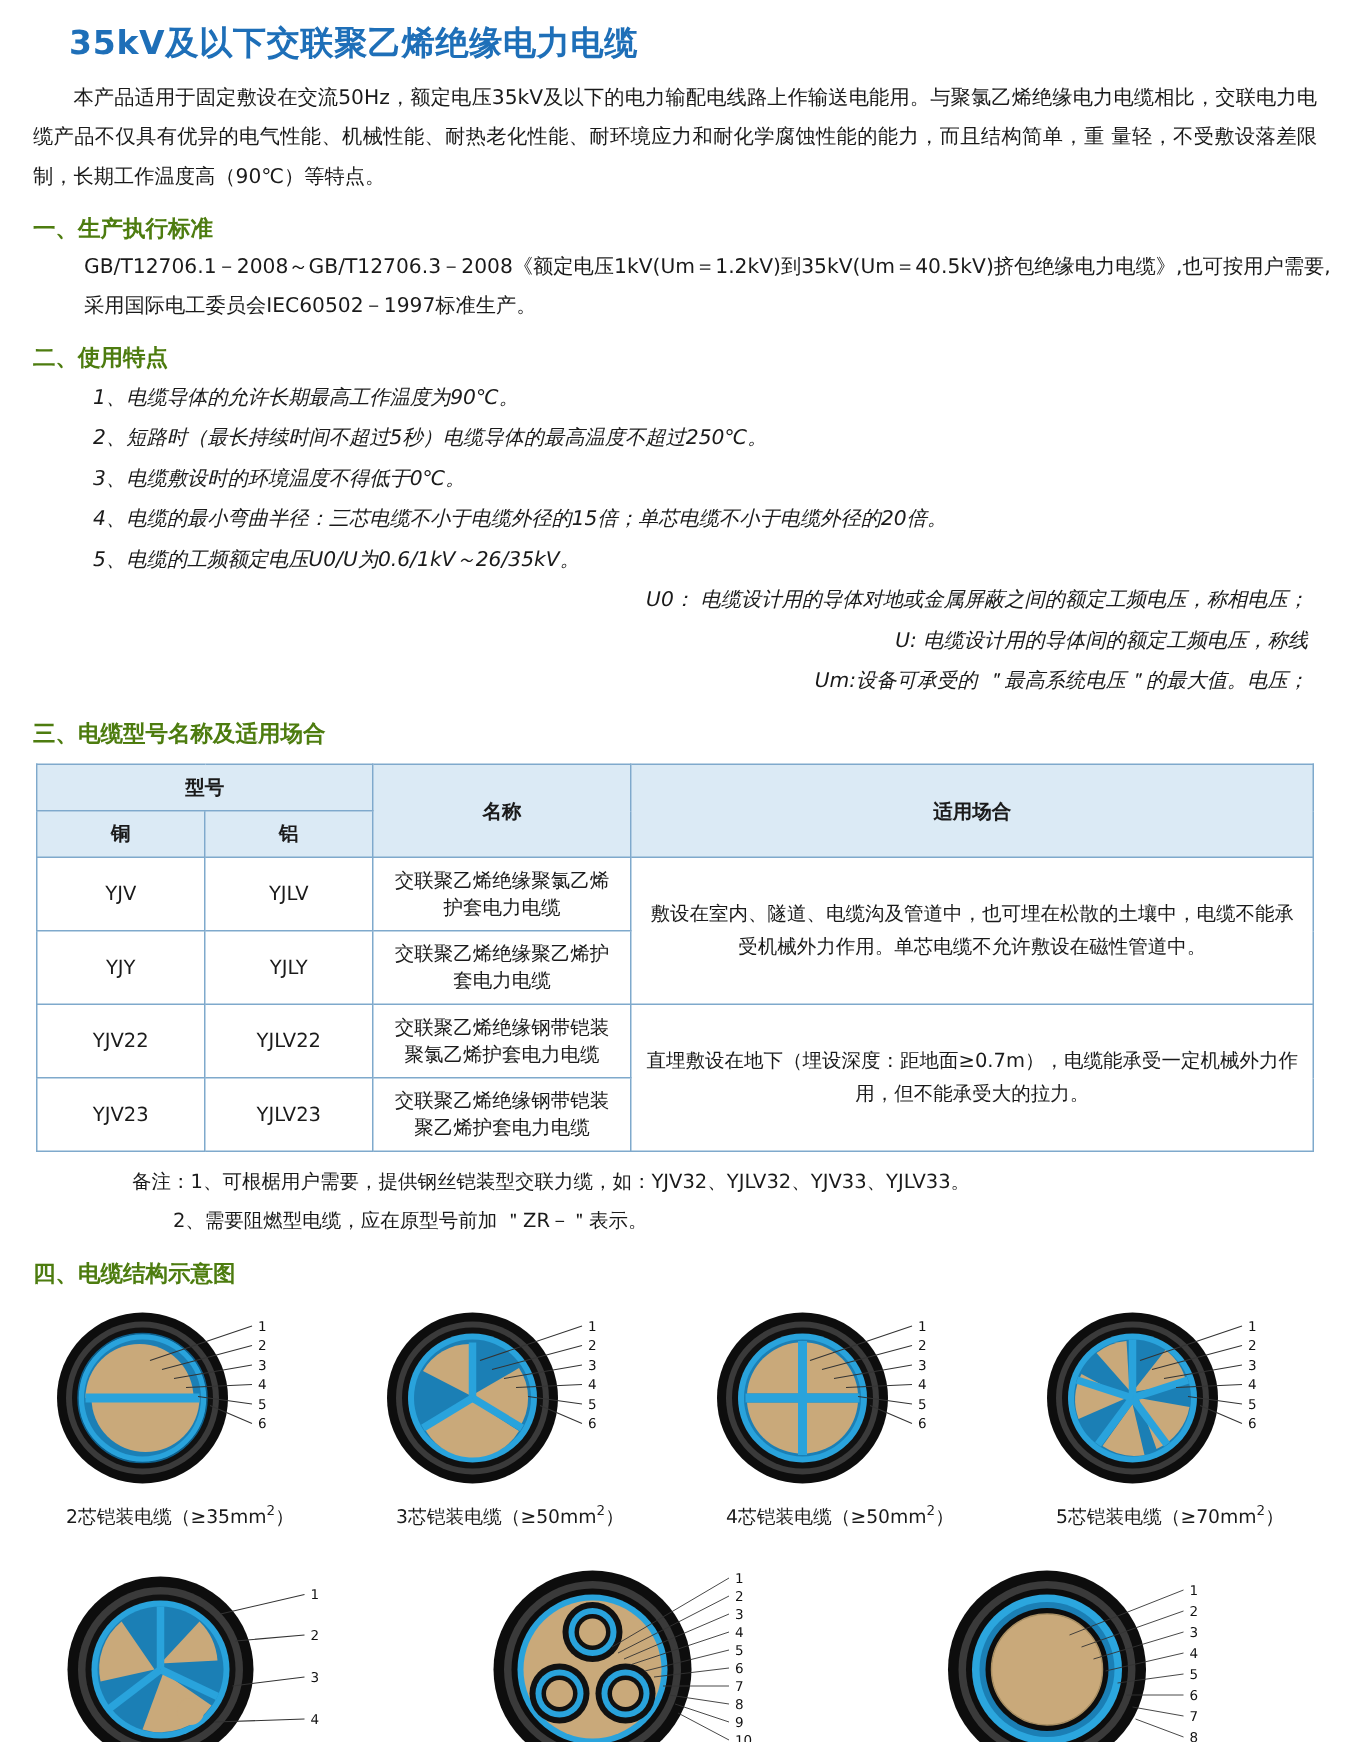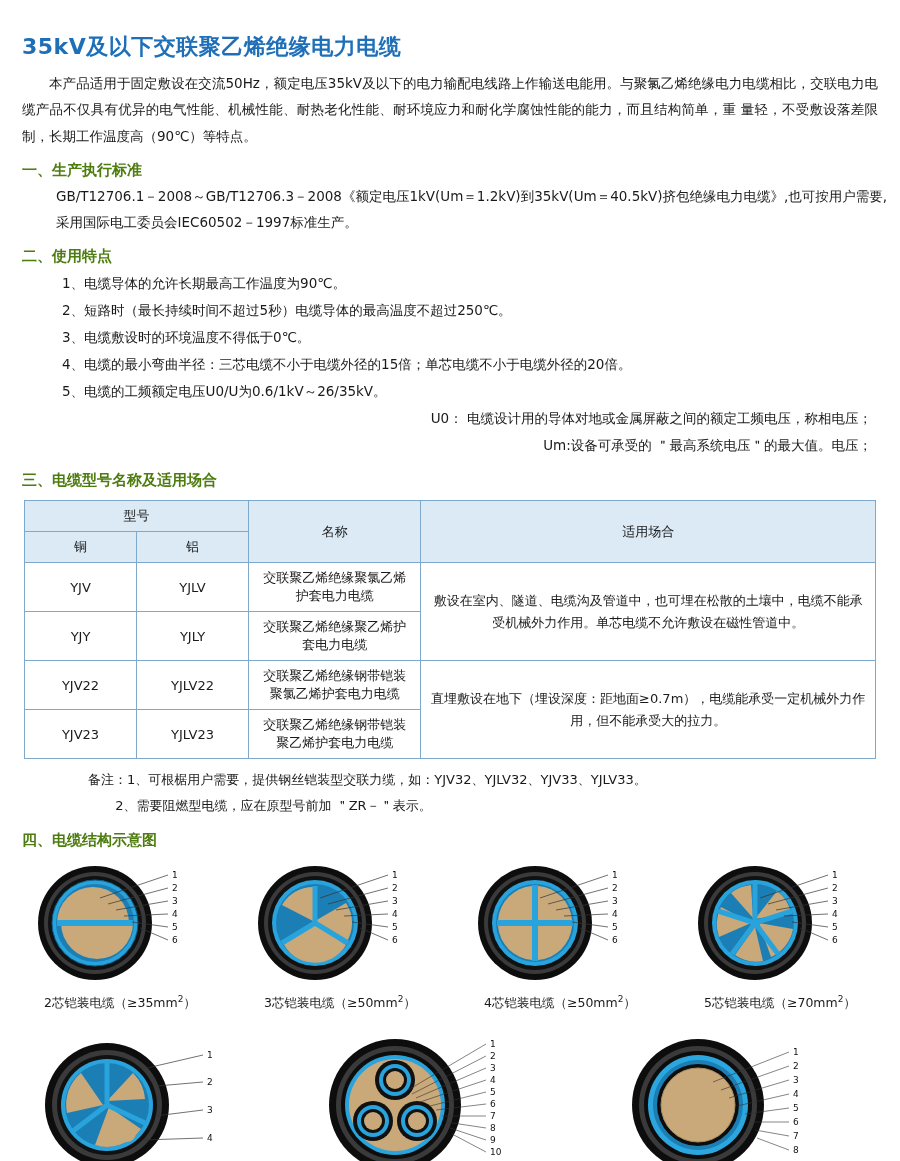--- a/index.html
+++ b/index.html
@@ -4,45 +4,46 @@
 <style>
   html,body{margin:0;padding:0;}
   body{
     width:900px;min-height:1161px;background:#ffffff;
     font-family:"DejaVu Sans","Liberation Sans",sans-serif;
     color:#1a1a1a;font-size:13px;
   }
   .page{width:900px;position:relative;padding:0;box-sizing:border-box;}
   .title{
     color:#1e6fb8;font-size:22px;font-weight:bold;letter-spacing:0.5px;
-    padding:32px 0 8px 22px;
+    padding:14px 0 8px 22px;
+    margin-left:24px;
   }
   .intro{
     padding:0 22px 0 22px;line-height:1.95;font-size:13.5px;text-align:justify;
   }
   .intro p{margin:0;text-indent:2em;}
   h2.section{
     color:#4d7c0f;font-size:15px;font-weight:bold;margin:12px 0 4px 22px;
   }
   .body-block{padding:0 12px 0 56px;line-height:1.9;font-size:13.5px;}
   .body-block p{margin:0;}
   .list{padding:0 28px 0 62px;line-height:2.0;font-size:13.5px;}
-  .list p{margin:0;}
+  .list p{margin:0;font-style:italic;}
   .subnote{padding-left:6px;text-align:right;}
 
   
   .tbl-wrap{padding:6px 24px 0 24px;}
   table.spec{
     border-collapse:collapse;width:100%;font-size:13px;
     border:1px solid #7fa9cc;
   }
   table.spec th,table.spec td{
     border:1px solid #7fa9cc;padding:6px 8px;text-align:center;vertical-align:middle;
   }
-  table.spec thead th{background:#dbeaf5;font-weight:normal;}
+  table.spec thead th{background:#dbeaf5;font-weight:bold;}
   td.name{text-align:center;}
   td.use{text-align:left;line-height:1.7;padding:8px 10px;}
   .notes{padding:8px 24px 0 52px;font-size:13px;line-height:2.0;margin-left:36px;}
   .notes p{margin:0;}
 
   
   .diagrams{padding:4px 10px 0 10px;}
   .row{display:flex;justify-content:space-around;align-items:flex-start;}
   .cell{width:210px;text-align:center;position:relative;}
   .cell .cap{font-size:12.5px;margin-top:6px;}
@@ -66,20 +67,21 @@
   </div>
 
   <h2 class="section">二、使用特点</h2>
   <div class="list">
     <p>1、电缆导体的允许长期最高工作温度为90℃。</p>
     <p>2、短路时（最长持续时间不超过5秒）电缆导体的最高温度不超过250℃。</p>
     <p>3、电缆敷设时的环境温度不得低于0℃。</p>
     <p>4、电缆的最小弯曲半径：三芯电缆不小于电缆外径的15倍；单芯电缆不小于电缆外径的20倍。</p>
     <p>5、电缆的工频额定电压U0/U为0.6/1kV～26/35kV。</p>
     <p class="subnote">U0： 电缆设计用的导体对地或金属屏蔽之间的额定工频电压，称相电压；</p>
+    <p class="subnote">U: 电缆设计用的导体间的额定工频电压，称线</p>
     <p class="subnote">Um:设备可承受的 ＂最高系统电压＂的最大值。电压；</p>
   </div>
 
   <h2 class="section">三、电缆型号名称及适用场合</h2>
   <div class="tbl-wrap">
     <table class="spec">
       <thead>
         <tr>
           <th colspan="2">型号</th>
           <th rowspan="2">名称</th>

